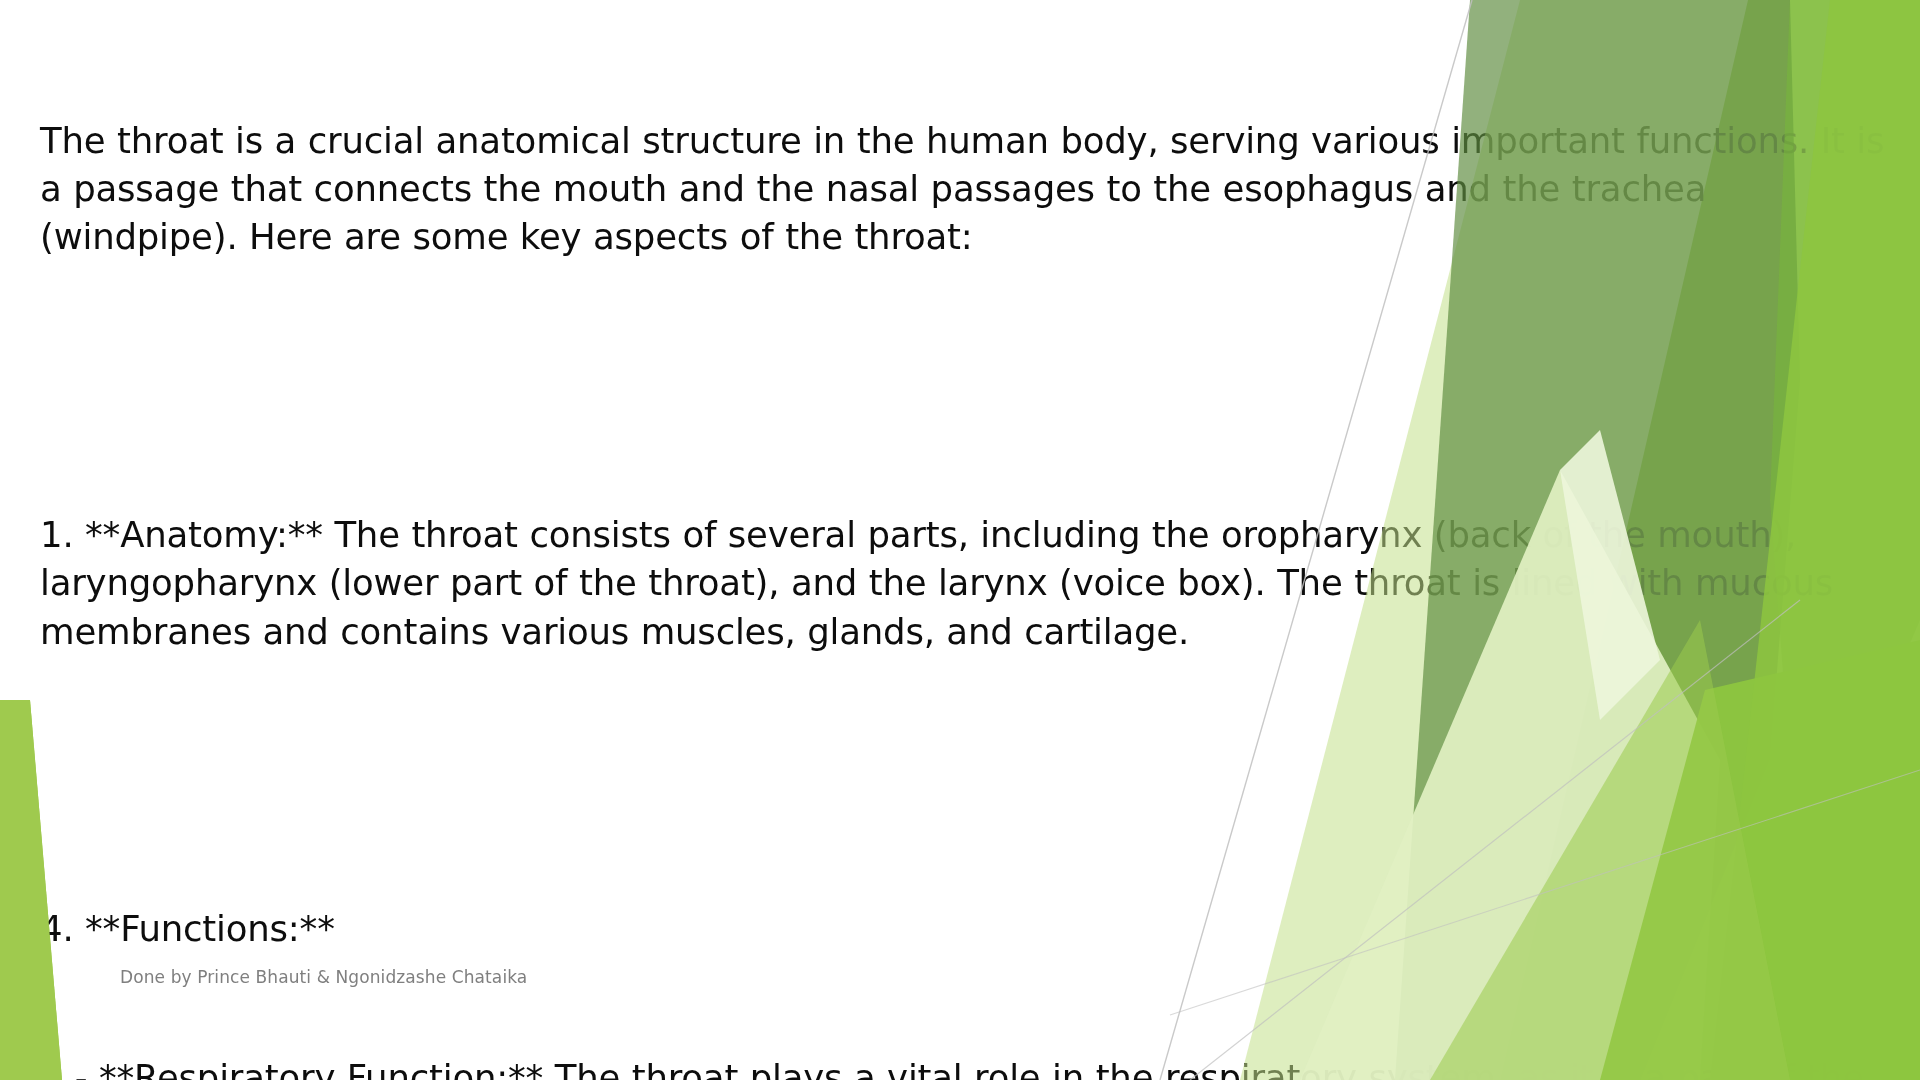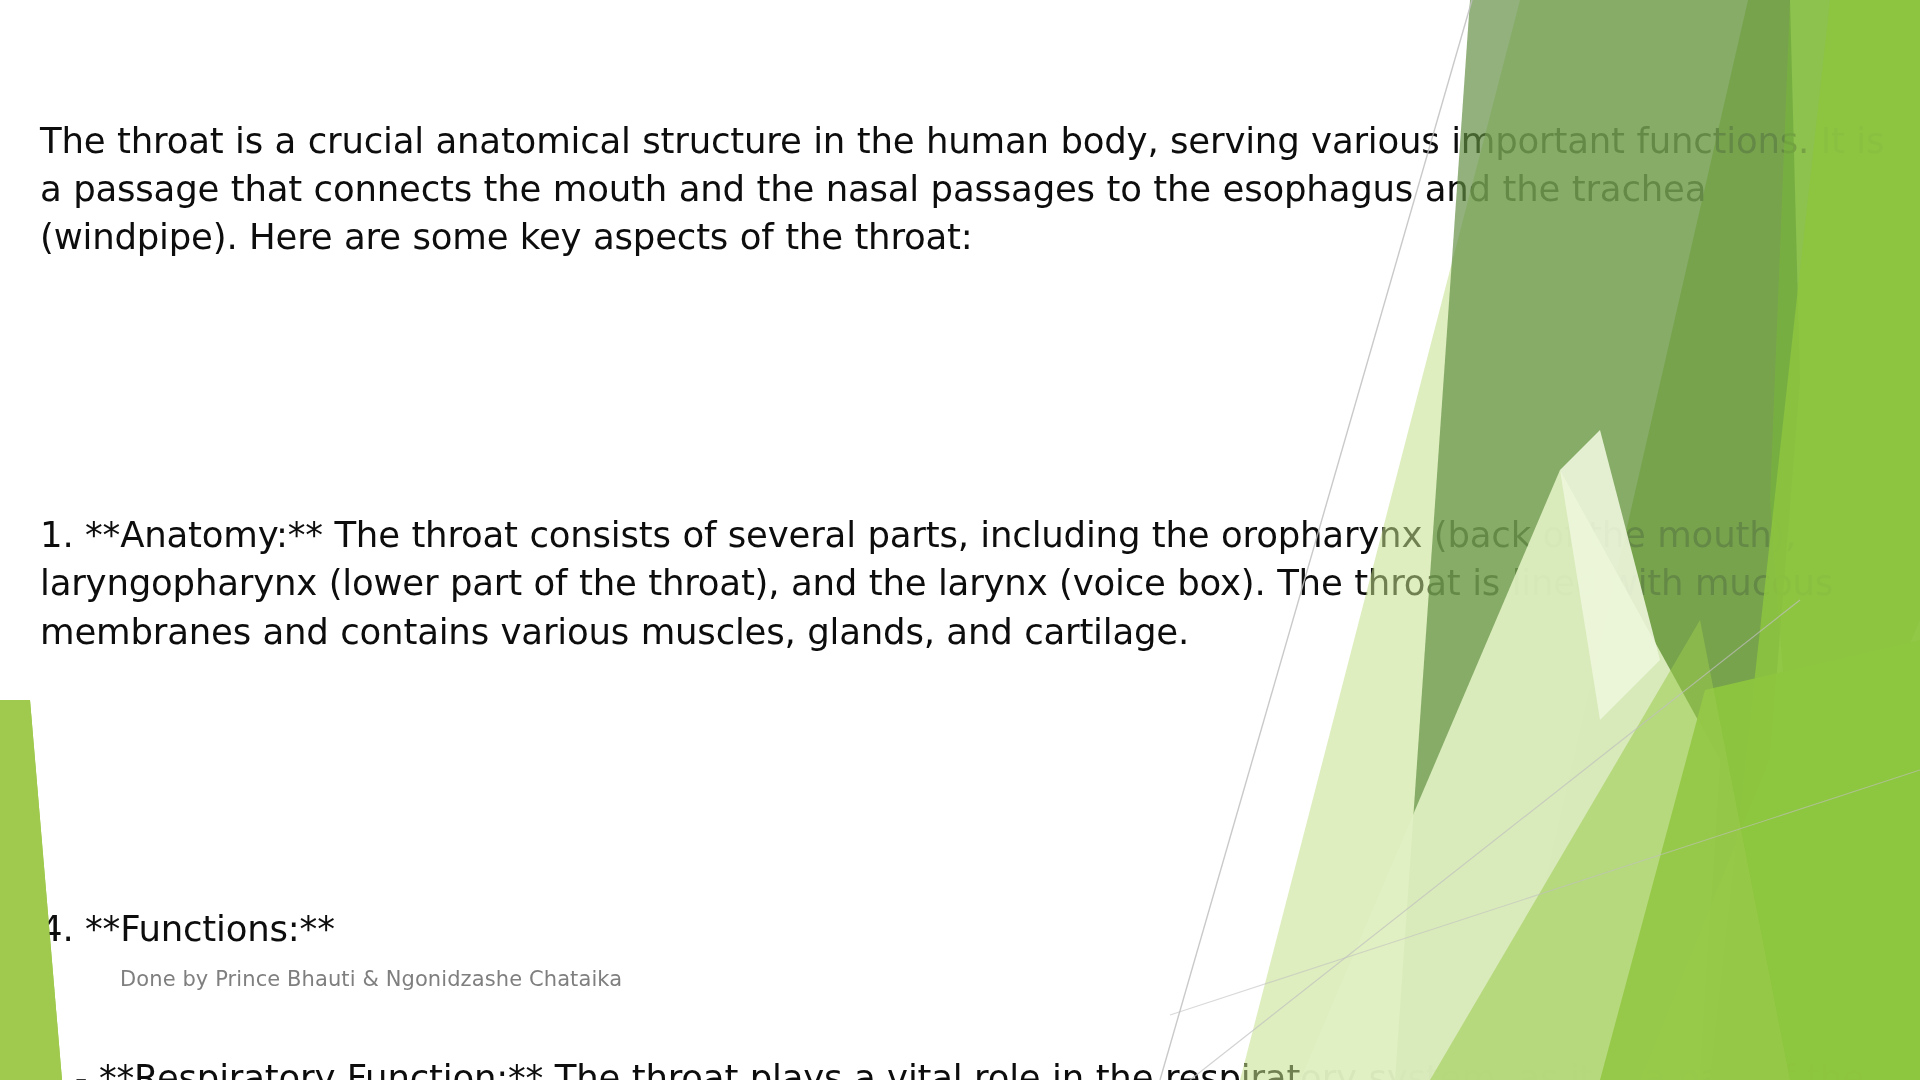--- a/index.html
+++ b/index.html
@@ -65,21 +65,21 @@
   }
   .para.blank {
     height: 48.3px;
   }
 
   .footer-credit {
     position: absolute;
     left: 120px;
     top: 967px;
     font-family: "DejaVu Sans", sans-serif;
-    font-size: 21px;
+    font-size: 17px;
     color: #7f7f7f;
     letter-spacing: 0.1px;
     z-index: 4;
   }
 </style>
 </head>
 <body>
 
 <div class="slide">
 

